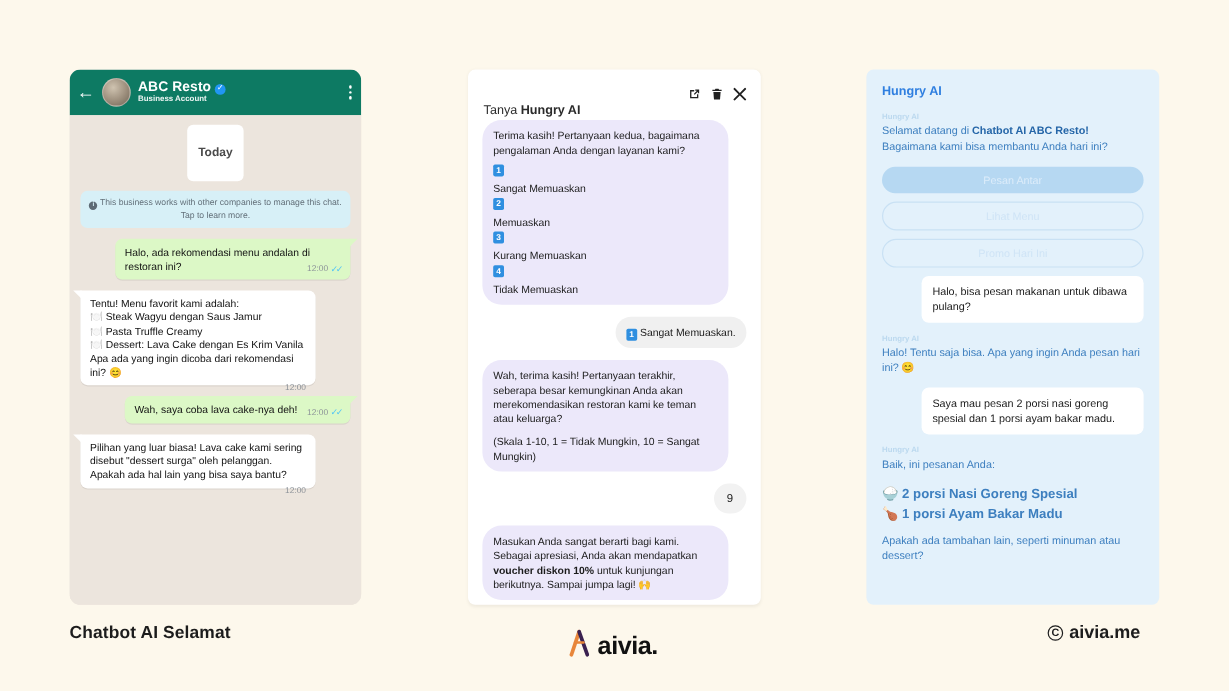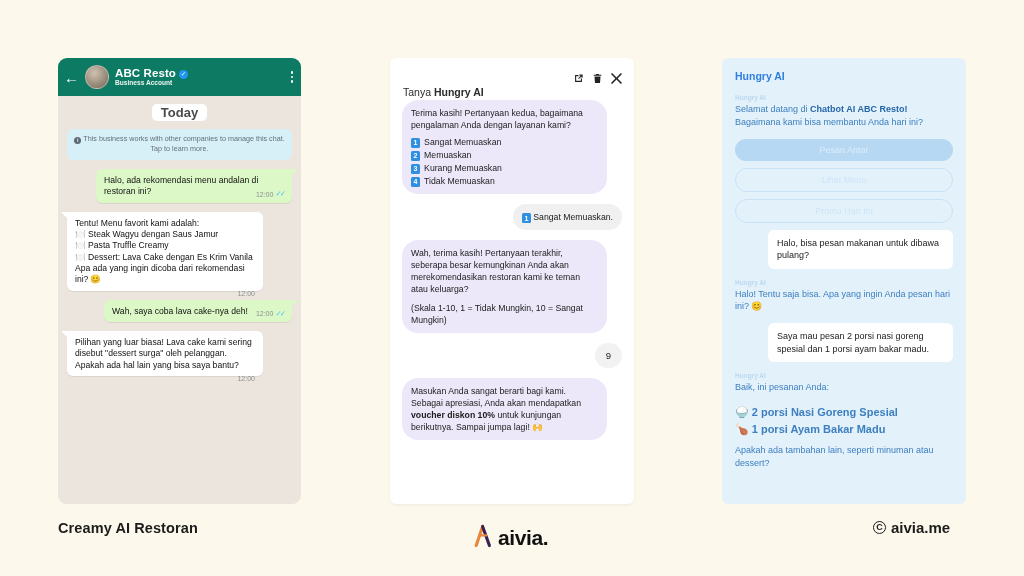--- a/index.html
+++ b/index.html
@@ -52,22 +52,22 @@
     padding: 8px 9px 10px;
     background:
       radial-gradient(circle at 18% 22%, rgba(0,0,0,.018) 0 2px, transparent 3px),
       radial-gradient(circle at 72% 58%, rgba(0,0,0,.015) 0 2px, transparent 3px),
       #ece5dd;
     overflow: hidden;
   }
   .wa-daypill {
     width: max-content; margin: 0 auto 8px;
     background: #fff; color: #4a4a4a;
-    font-size: 13px; font-weight: 700;
-    padding: 1px 9px; border-radius: 5px;
+    font-size: 10px; font-weight: 700;
+    padding: 18px 9px; border-radius: 5px;
   }
   .wa-notice {
     background: #d7f0f7; color: #63707a;
     font-size: 7.2px; line-height: 1.45;
     border-radius: 6px; padding: 5px 7px;
     text-align: center; margin-bottom: 9px;
   }
   .wa-notice .ic {
     display: inline-block; width: 7px; height: 7px; border-radius: 50%;
     background: #5d6b75; color: #d7f0f7; font-size: 5.4px; font-weight: 700;
@@ -119,21 +119,21 @@
   .mid-body { flex: 1 1 auto; padding: 2px 12px 10px; overflow: hidden; }
 
   .sbub {
     border-radius: 16px; padding: 7px 9px;
     font-size: 8.7px; line-height: 1.38; color: #1b1b1b;
     width: max-content; max-width: 205px; margin-bottom: 10px;
   }
   .sbub.ai   { background: #ece8fa; margin-right: auto; }
   .sbub.user { background: #f0f0f0; margin-left: auto; }
   .sbub.num  { background: #f2f2f2; margin-left: auto; font-size: 9.5px; padding: 6px 11px; }
-  .opt { display: flex; align-items: center; gap: 4px; margin-top: 1px; }
+  .opt { display: flex; align-items: flex-start; gap: 4px; margin-top: 1px; flex-direction: column; }
   .numbadge {
     flex: 0 0 auto; background: #2f8fe0; color: #fff;
     font-size: 7px; font-weight: 700; line-height: 1;
     padding: 1.5px 2.6px; border-radius: 1.5px; margin-top: 1px;
   }
   .opts { margin-top: 5px; }
   .scale-note { margin-top: 7px; }
 
   
   .rt-panel {
@@ -332,21 +332,21 @@
 
     <div class="rt-sender">Hungry AI</div>
     <div class="rt-ai">Baik, ini pesanan Anda:</div>
     <div class="rt-list">
       <div>🍚 2 porsi Nasi Goreng Spesial</div>
       <div>🍗 1 porsi Ayam Bakar Madu</div>
     </div>
     <div class="rt-tail">Apakah ada tambahan lain, seperti minuman atau dessert?</div>
   </div>
 
-  <div class="cap-left">Creamy AI Restoran</div>
+  <div class="cap-left">Chatbot AI Selamat</div>
 
   <div class="brand">
     <span>
       <svg width="20" height="24" viewBox="0 0 20 24">
         <path d="M9.6 2.4 L3.2 21.6" stroke="#e8863a" stroke-width="3.1" stroke-linecap="round" fill="none"></path>
         <path d="M9.6 2.4 L16.4 21.6" stroke="#3b2150" stroke-width="3.1" stroke-linecap="round" fill="none"></path>
         <path d="M6.4 11.4 L13.2 11.4" stroke="#e8863a" stroke-width="2.2" stroke-linecap="round" fill="none"></path>
       </svg>
     </span>
     <span class="brand-word">aivia.</span>

